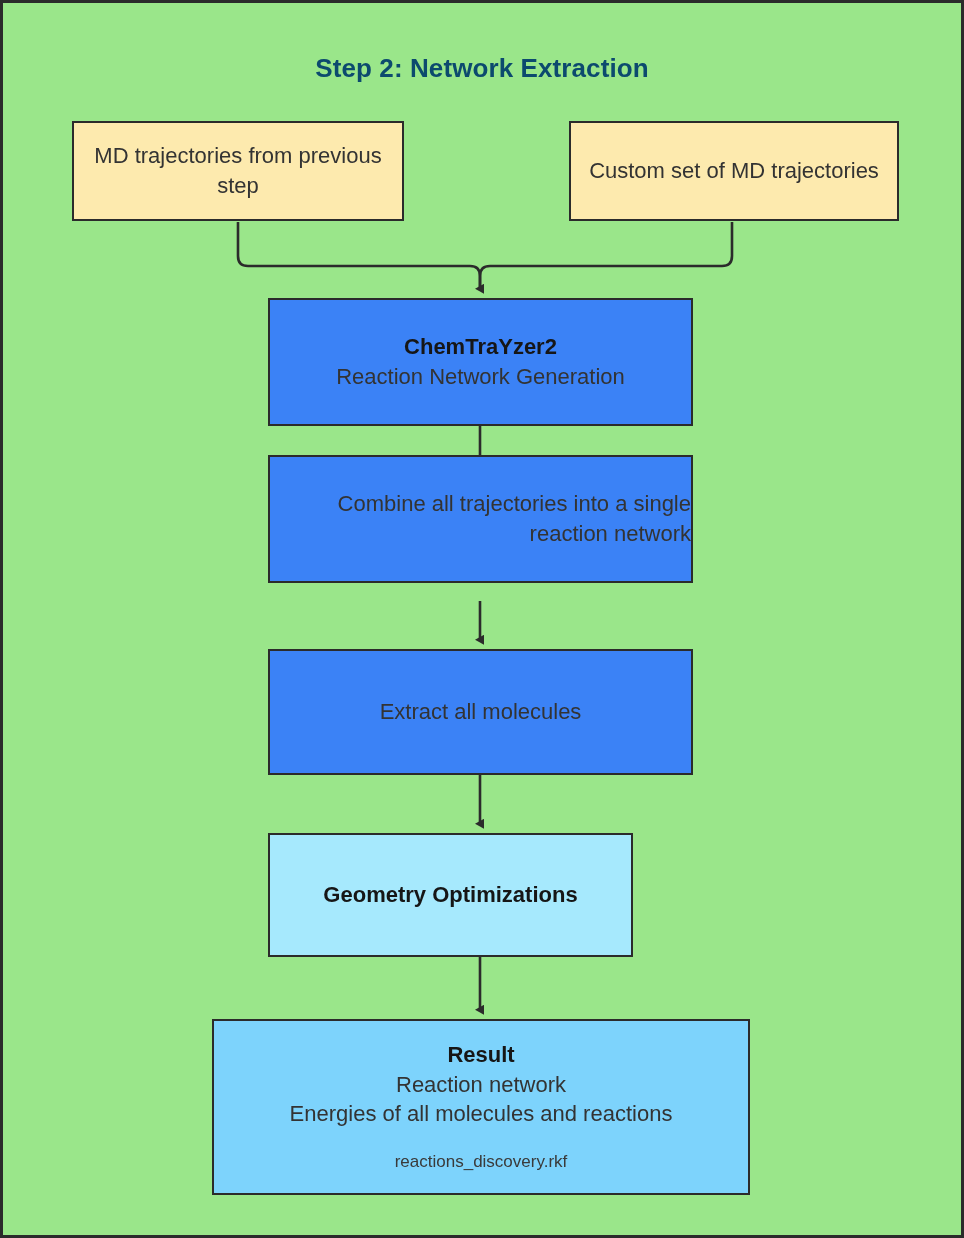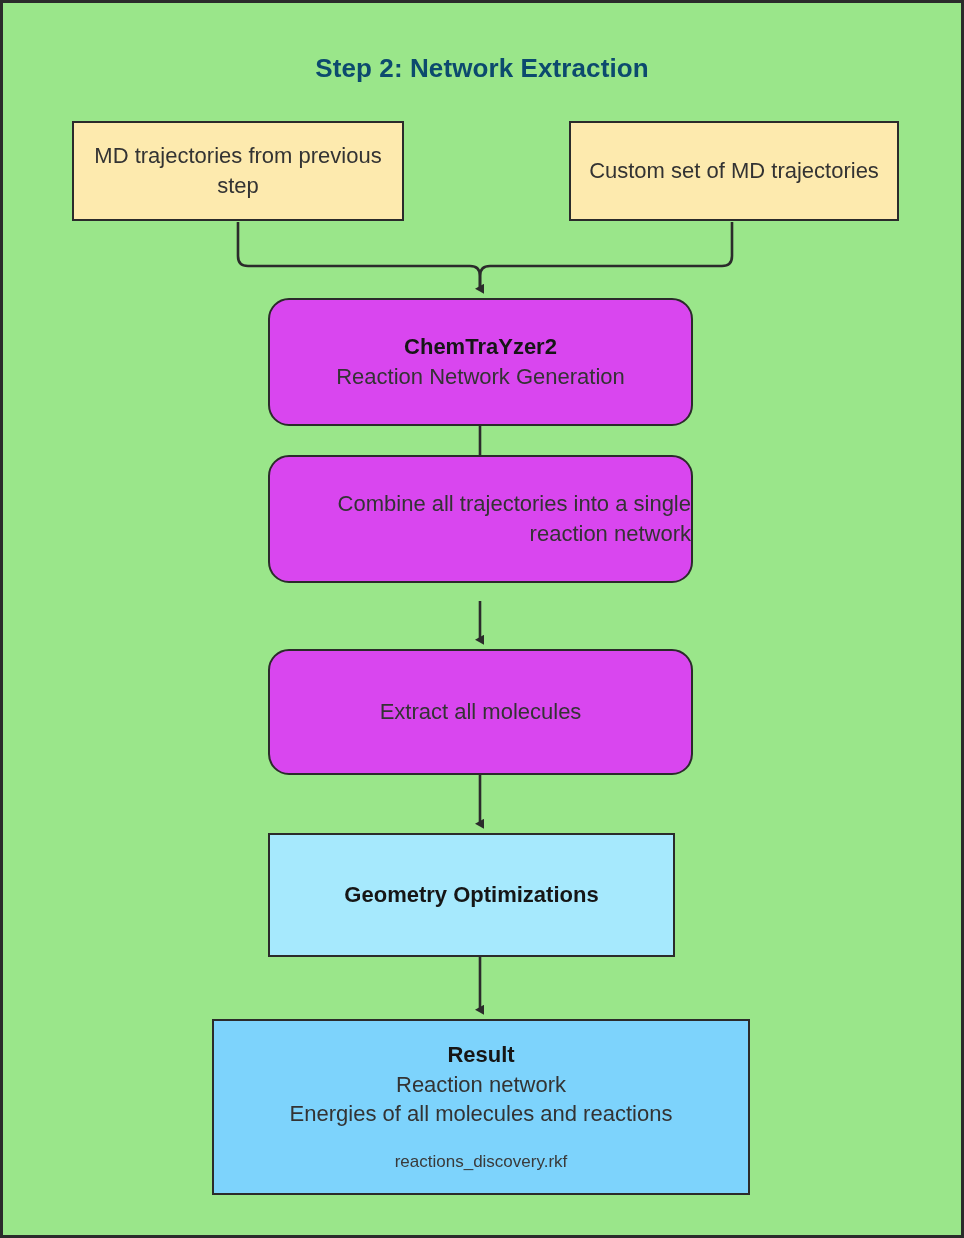--- a/index.html
+++ b/index.html
@@ -52,31 +52,31 @@
     font-size: 22px;
     color: #333333;
   }
   .node .line-file {
     font-size: 17px;
     color: #3a3a3a;
     margin-top: 22px;
   }
 
   .node-input  { background: #fdeaae; }
-  .node-proc   { background: #d946ef; border-radius: 21px; }
+  .node-proc   { background: #3b82f6; }
   .node-calc   { background: #a6e9fd; }
   .node-result { background: #7dd3fc; }
 
   
   .n-md-prev   { left: 69px;  top: 118px;  width: 332px; height: 100px; }
   .n-md-custom { left: 566px; top: 118px; width: 330px; height: 100px; }
   .n-ctz       { left: 265px; top: 295px;  width: 425px; height: 128px; }
   .n-combine   { left: 265px; top: 452px;  width: 425px; height: 128px; text-align: right; }
   .n-extract   { left: 265px; top: 646px;  width: 425px; height: 126px; }
-  .n-geom      { left: 265px; top: 830px;  width: 407px; height: 124px; }
+  .n-geom      { left: 265px; top: 830px;  width: 365px; height: 124px; }
   .n-result    { left: 209px; top: 1016px; width: 538px; height: 176px; }
 
   .edges {
     position: absolute;
     left: 0;
     top: 0;
     width: 964px;
     height: 1238px;
     pointer-events: none;
   }

